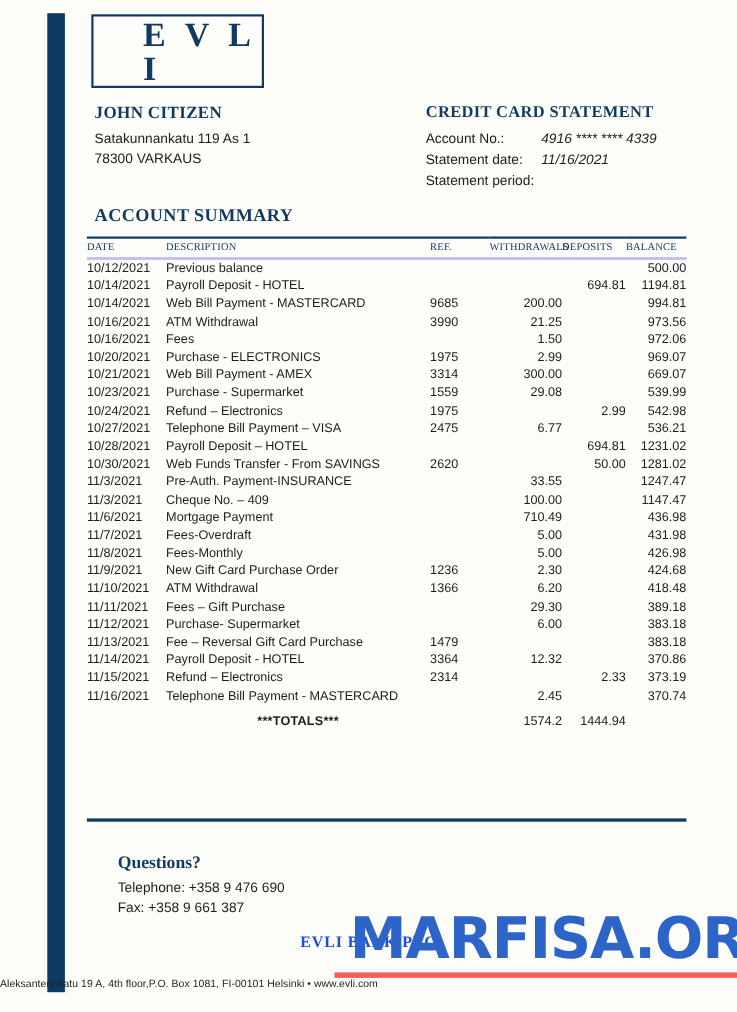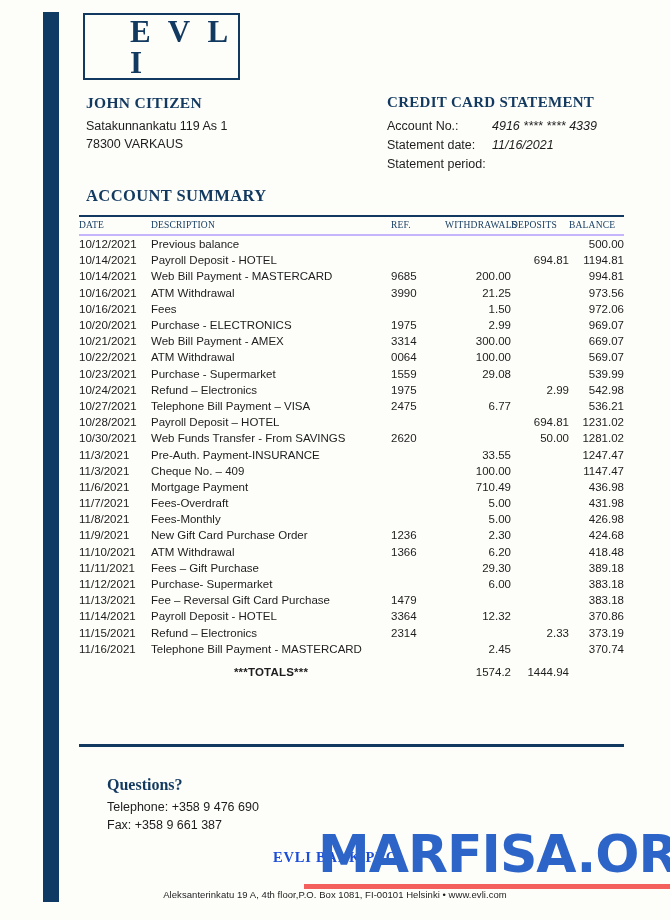--- a/index.html
+++ b/index.html
@@ -211,21 +211,21 @@
     font-size: 14.5px;
     font-weight: bold;
     letter-spacing: 0.8px;
     color: #1d4ed8;
   }
   #bank-address {
     position: absolute;
     left: 0;
     top: 889px;
     width: 670px;
-    text-align: center;
+    text-align: left;
     font-size: 9.5px;
     color: #1d1d1d;
     letter-spacing: 0.05px;
   }
 
   
   #watermark {
     position: absolute;
     left: 318px;
     top: 826px;
@@ -348,28 +348,20 @@
           </tr>
           <tr>
             <td class="col-date">10/21/2021</td>
             <td class="col-desc">Web Bill Payment - AMEX</td>
             <td class="col-ref">3314</td>
             <td class="col-wd">300.00</td>
             <td class="col-dep"></td>
             <td class="col-bal">669.07</td>
           </tr>
           <tr>
-            <td class="col-date">10/22/2021</td>
-            <td class="col-desc">ATM Withdrawal</td>
-            <td class="col-ref">0064</td>
-            <td class="col-wd">100.00</td>
-            <td class="col-dep"></td>
-            <td class="col-bal">569.07</td>
-          </tr>
-          <tr>
             <td class="col-date">10/23/2021</td>
             <td class="col-desc">Purchase - Supermarket</td>
             <td class="col-ref">1559</td>
             <td class="col-wd">29.08</td>
             <td class="col-dep"></td>
             <td class="col-bal">539.99</td>
           </tr>
           <tr>
             <td class="col-date">10/24/2021</td>
             <td class="col-desc">Refund – Electronics</td>

